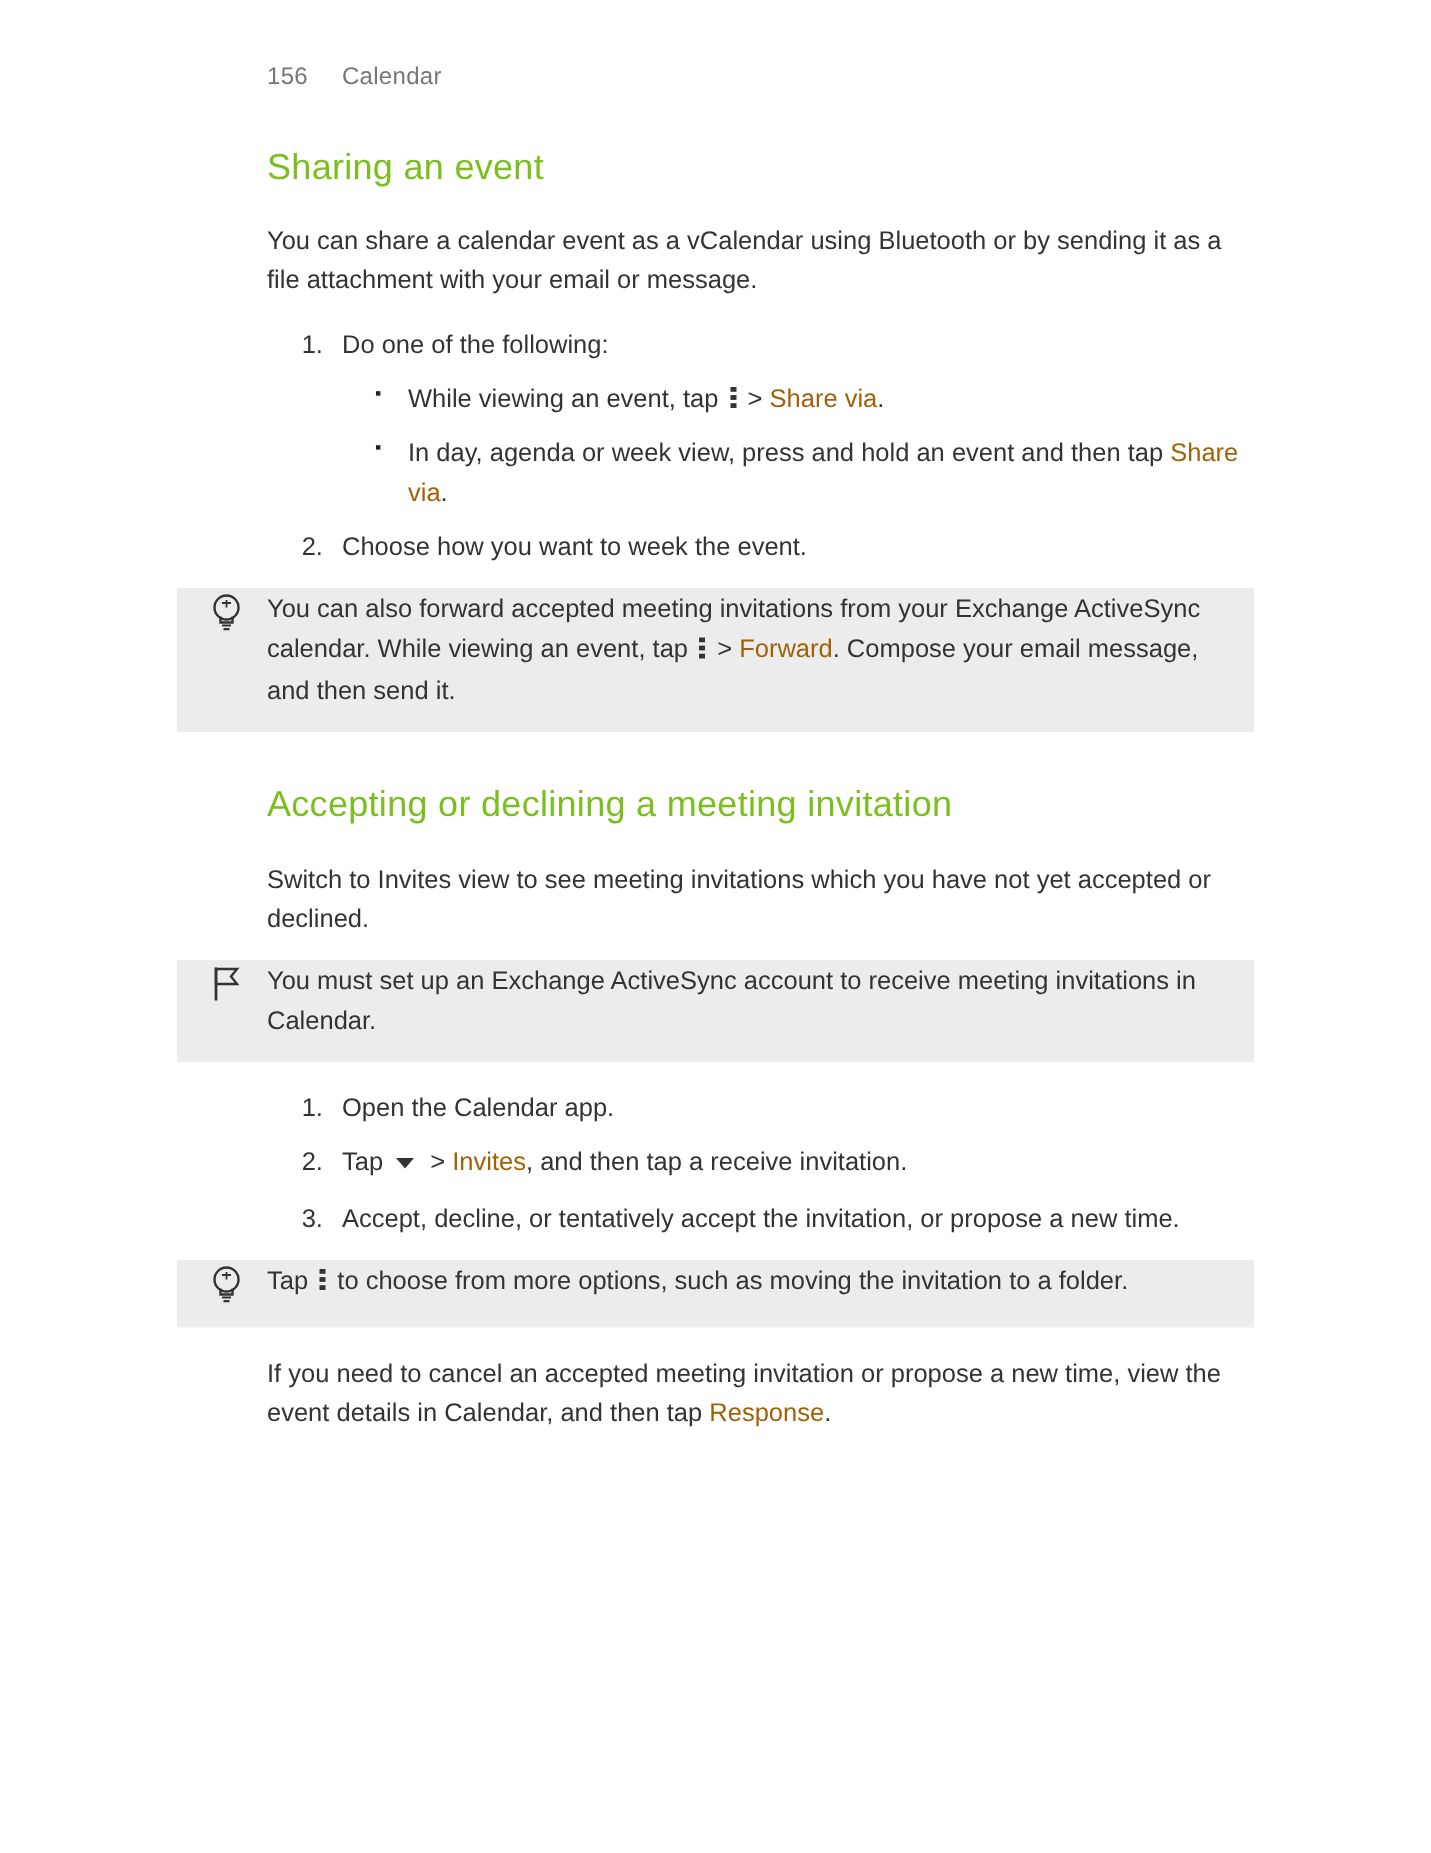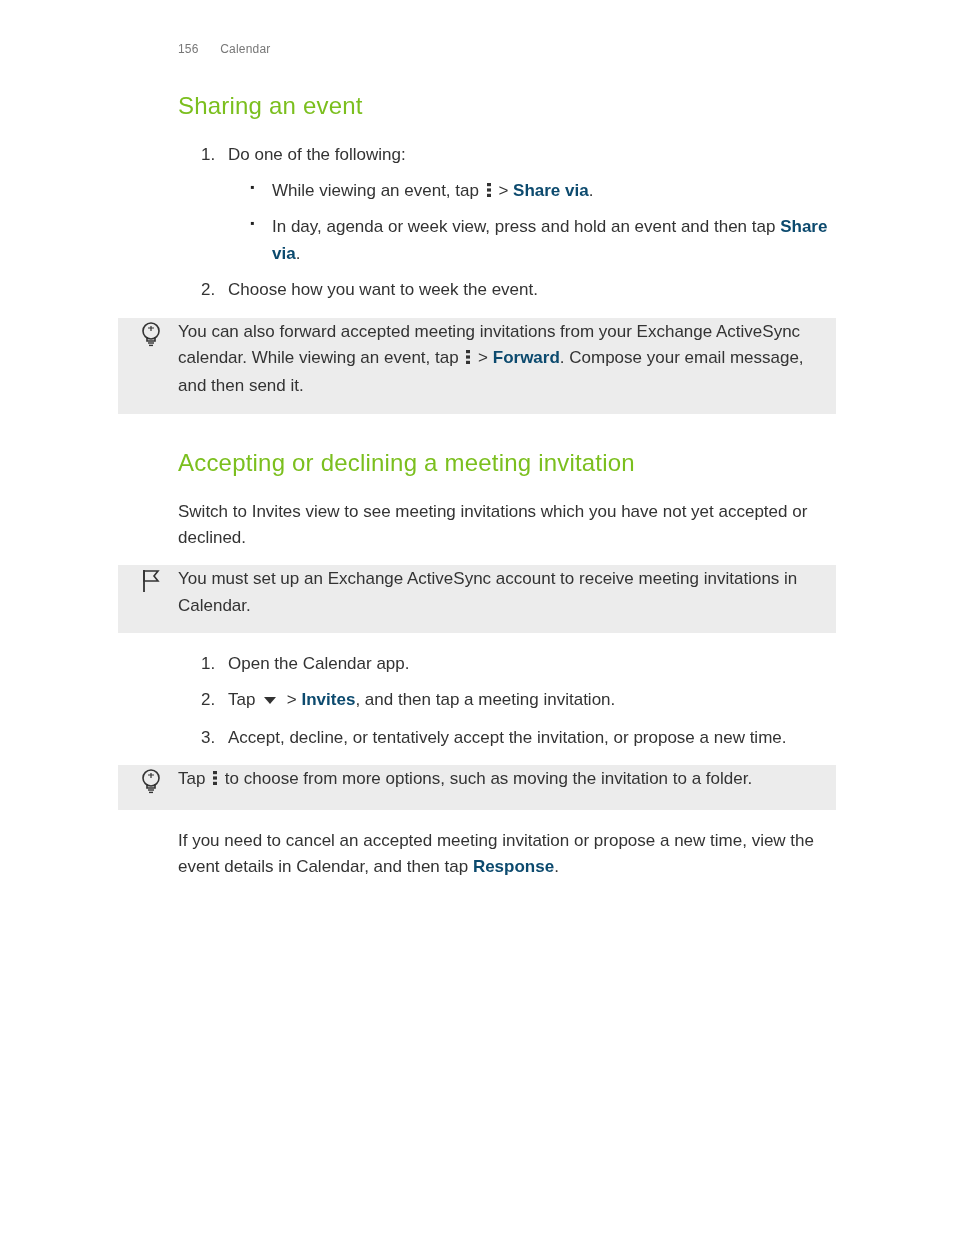--- a/index.html
+++ b/index.html
@@ -8,21 +8,21 @@
     font-family: "Trebuchet MS", "Segoe UI", Arial, sans-serif;
     background: #ffffff;
     color: #333333;
     font-size: 17px;
     line-height: 1.55;
   }
   .page {
     padding: 40px 118px 40px 118px;
   }
   .running-header {
-    font-size: 12px;
+    font-size: 16px;
     color: #777;
     margin-bottom: 28px;
     margin-left: 60px;
     letter-spacing: 0.2px;
   }
   .running-header .pagenum { margin-right: 18px; }
   h1.section-title {
     color: #7bbf1e;
     font-weight: 400;
     font-size: 24px;
@@ -52,21 +52,21 @@
     margin-bottom: 8px;
   }
   ul.sublist > li::before {
     content: "▪";
     position: absolute;
     left: -10px;
     top: 0;
     font-size: 12px;
     color: #222;
   }
-  .bold { font-weight: 700; color: #0c4a6e; }
+  .bold { font-weight: 400; color: #a16207; }
   .callout {
     background: #ececec;
     padding: 1px 16px 14px 16px;
     margin: 10px 0 30px 0;
     display: flex;
     align-items: flex-start;
   }
   .callout .icon-col {
     width: 44px;
     flex: 0 0 44px;
@@ -98,20 +98,21 @@
 
 <div class="page">
 
   <div class="running-header">
     <span class="pagenum">156</span>
     <span>Calendar</span>
   </div>
 
   <h1 class="section-title">Sharing an event</h1>
 
+  <p class="body-text">You can share a calendar event as a vCalendar using Bluetooth or by sending it as a file attachment with your email or message.</p>
 
   <ol class="steps">
     <li>
       <span>Do one of the following:</span>
       <ul class="sublist">
         <li>
           <span>While viewing an event, tap </span><span class="icon-overflow inline-svg"><svg width="6" height="16" viewBox="0 0 6 16">
                 <rect x="1" y="1" width="4" height="3.2" fill="#333"></rect>
                 <rect x="1" y="6.4" width="4" height="3.2" fill="#333"></rect>
                 <rect x="1" y="11.8" width="4" height="3.2" fill="#333"></rect>
@@ -156,21 +157,21 @@
       </svg>
     </div>
     <div class="text-col">You must set up an Exchange ActiveSync account to receive meeting invitations in Calendar.</div>
   </div>
 
   <ol class="steps">
     <li>Open the Calendar app.</li>
     <li>
       <span>Tap </span><span class="icon-dropdown inline-svg"><svg width="16" height="12" viewBox="0 0 16 12">
             <polygon points="2,3 14,3 8,10" fill="#333"></polygon>
-          </svg></span><span> &gt; </span><span class="bold">Invites</span><span>, and then tap a meeting invitation.</span>
+          </svg></span><span> &gt; </span><span class="bold">Invites</span><span>, and then tap a receive invitation.</span>
     </li>
     <li>Accept, decline, or tentatively accept the invitation, or propose a new time.</li>
   </ol>
 
   <div class="callout callout-tight">
     <div class="icon-col">
       <svg width="22" height="28" viewBox="0 0 22 28">
         <circle cx="11" cy="10" r="8" fill="none" stroke="#333" stroke-width="1.6"></circle>
         <path d="M7 16 L7 20 L15 20 L15 16" fill="none" stroke="#333" stroke-width="1.6"></path>
         <line x1="8" y1="22" x2="14" y2="22" stroke="#333" stroke-width="1.4"></line>

